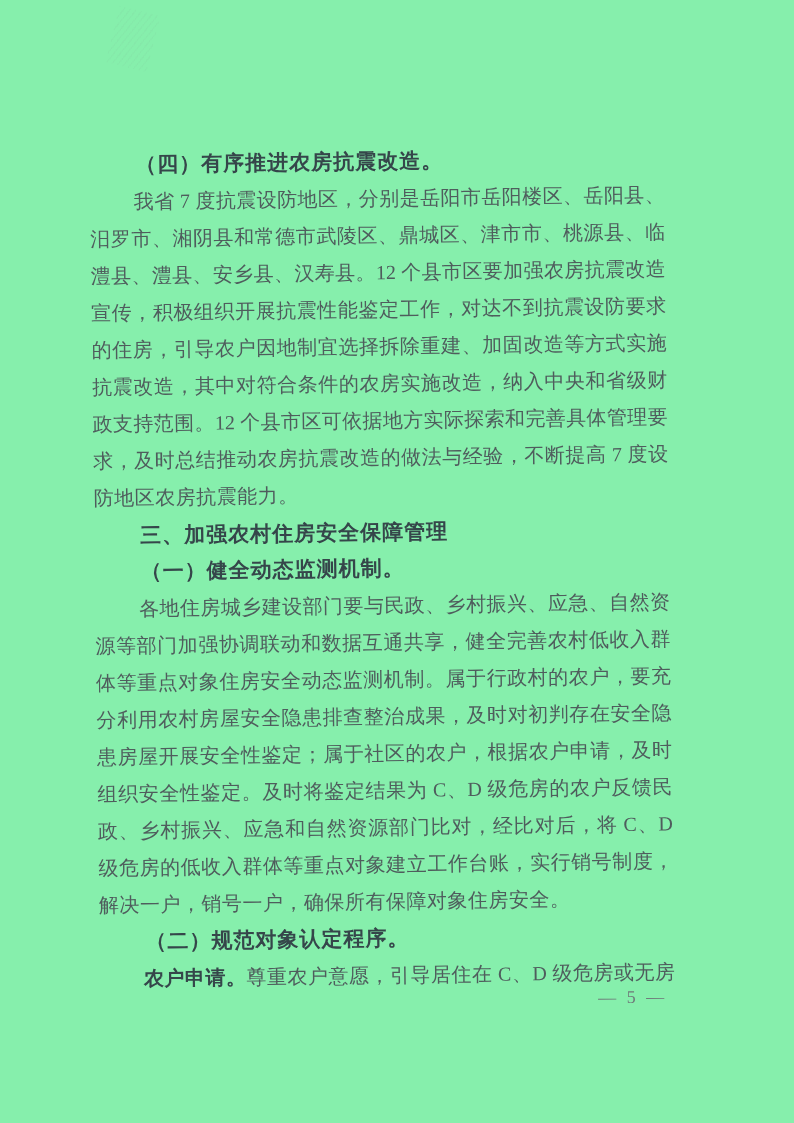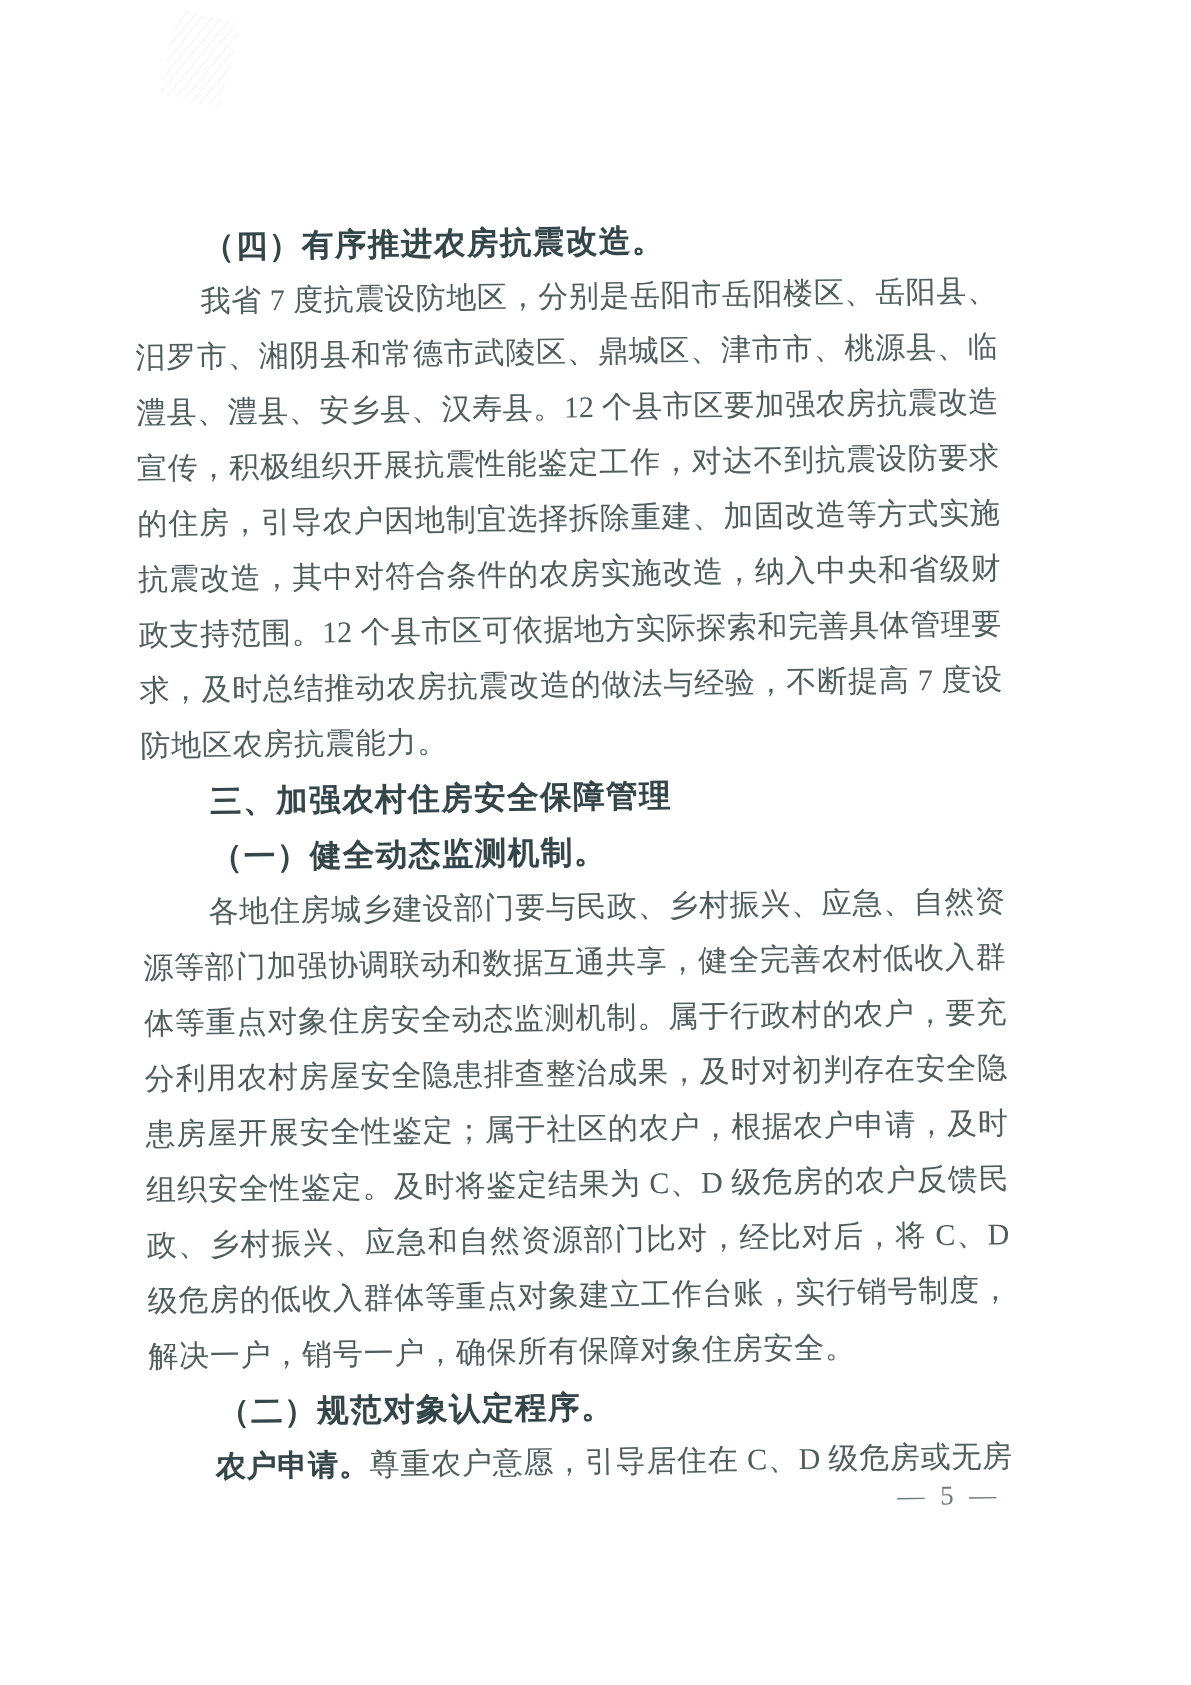--- a/index.html
+++ b/index.html
@@ -5,21 +5,21 @@
   html, body {
     margin: 0;
     padding: 0;
     background: #e8e8e8;
   }
   .page {
     position: relative;
     width: 794px;
     height: 1123px;
     margin: 0 auto;
-    background: #ffffff;
+    background: #86efac;
     overflow: hidden;
     font-family: "Liberation Serif", serif;
   }
   
   .smudge {
     position: absolute;
     left: 112px;
     top: 10px;
     width: 42px;
     height: 58px;

